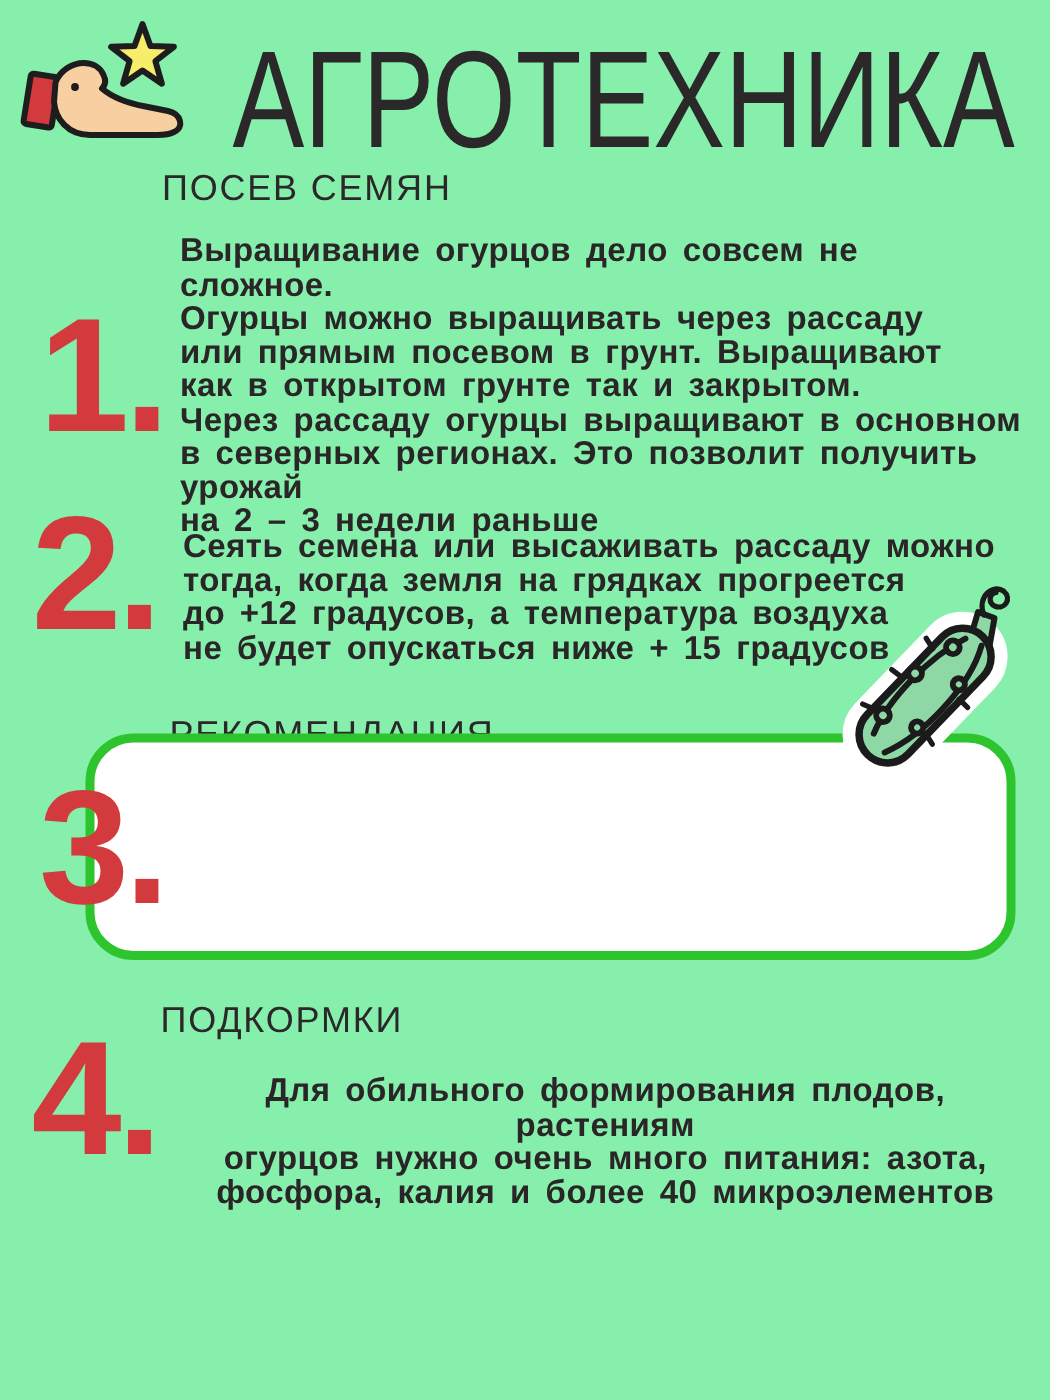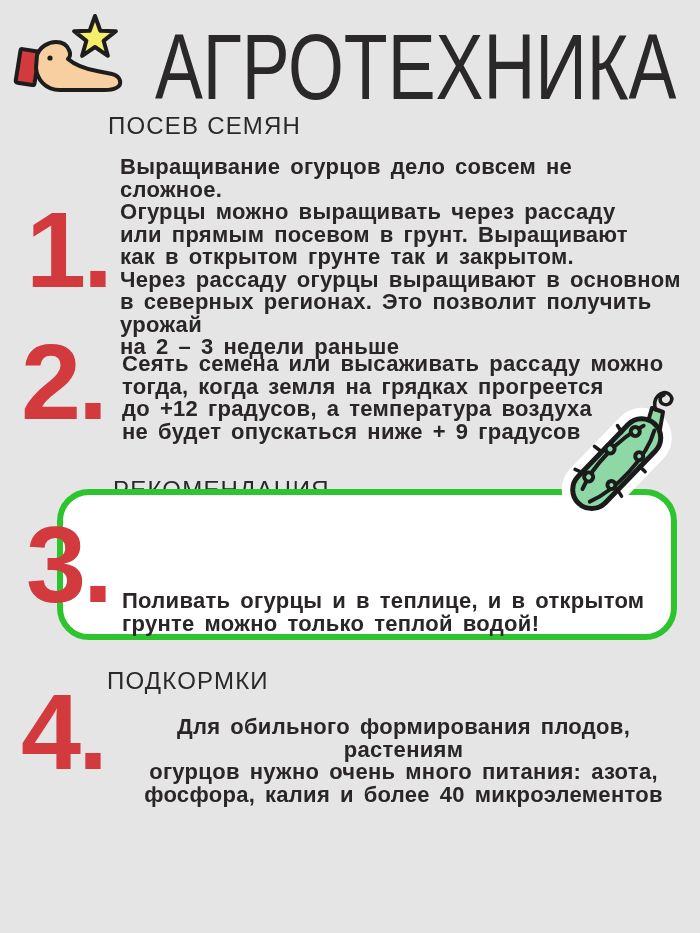--- a/index.html
+++ b/index.html
@@ -1,17 +1,17 @@
 <!DOCTYPE html>
 <html><head>
 <meta charset="utf-8">
 <style>
   html,body{margin:0;padding:0;background:#ffffff;}
   .page{
-    position:relative;width:700px;height:933px;background:#e5e5e5;overflow:hidden;
+    position:relative;width:700px;height:933px;background:#86efac;overflow:hidden;
     font-family:"Liberation Sans",sans-serif;color:#2a2728;
   }
   .title{
     position:absolute;left:155px;top:21px;margin:0;
     font-size:92px;font-weight:400;line-height:1;color:#2b2829;
     transform:scaleX(0.78);transform-origin:left top;white-space:nowrap;
   }
   .icon-hand{position:absolute;left:12px;top:10px;width:120px;height:90px;}
   .num{
     position:absolute;font-size:108px;font-weight:700;line-height:1;
@@ -66,27 +66,25 @@
 или прямым посевом в грунт. Выращивают
 как в открытом грунте так и закрытом.
 Через рассаду огурцы выращивают в основном
 в северных регионах. Это позволит получить урожай
 на 2 – 3 недели раньше</p>
 
   <div class="num n2">2.</div>
   <p class="para p2">Сеять семена или высаживать рассаду можно
 тогда, когда земля на грядках прогреется
 до +12 градусов, а температура воздуха
-не будет опускаться ниже + 9 градусов</p>
+не будет опускаться ниже + 15 градусов</p>
 
   <h2 class="h h-rec">РЕКОМЕНДАЦИЯ</h2>
   <div class="rec-box"></div>
   <div class="num n3">3.</div>
-  <p class="para p3b">Поливать огурцы и в теплице, и в открытом
-грунте можно только теплой водой!</p>
 
   <svg class="icon-cucumber" viewBox="0 0 140 150" aria-hidden="true">
 
     <rect x="9" y="60" width="110" height="38" rx="19" transform="rotate(-46 64 78)" fill="#ffffff" stroke="#ffffff" stroke-width="22"></rect>
 
     <polygon points="95,40 108,44 111,27 100,23" fill="#8ed8a6" stroke="#1b1b1b" stroke-width="4" stroke-linejoin="round"></polygon>
     <path d="M104,25 C99,13 110,4 117,9 C123,14 118,22 111,19 C107,17 107,11 112,10" fill="none" stroke="#1b1b1b" stroke-width="3.5" stroke-linecap="round"></path>
 
     <rect x="9" y="60" width="110" height="38" rx="19" transform="rotate(-46 64 78)" fill="#8ed8a6" stroke="#1b1b1b" stroke-width="5"></rect>
     <g transform="rotate(-46 64 78)">

